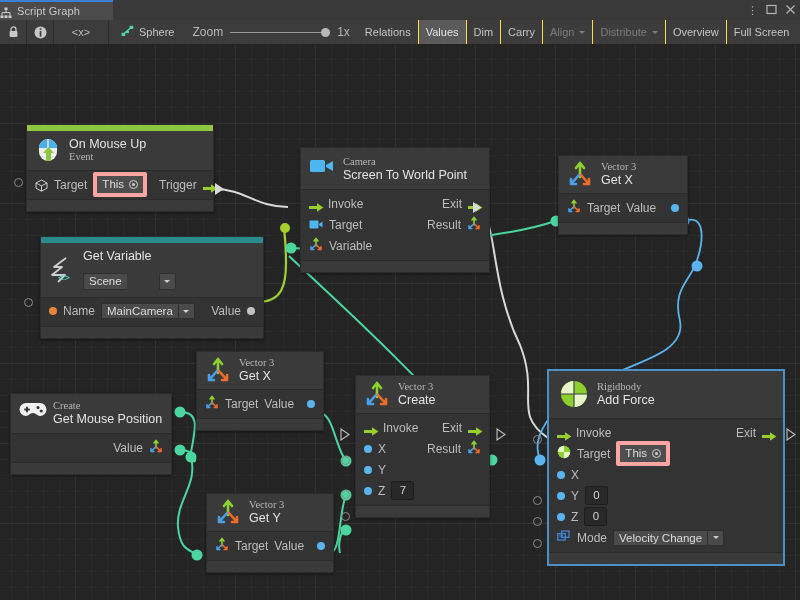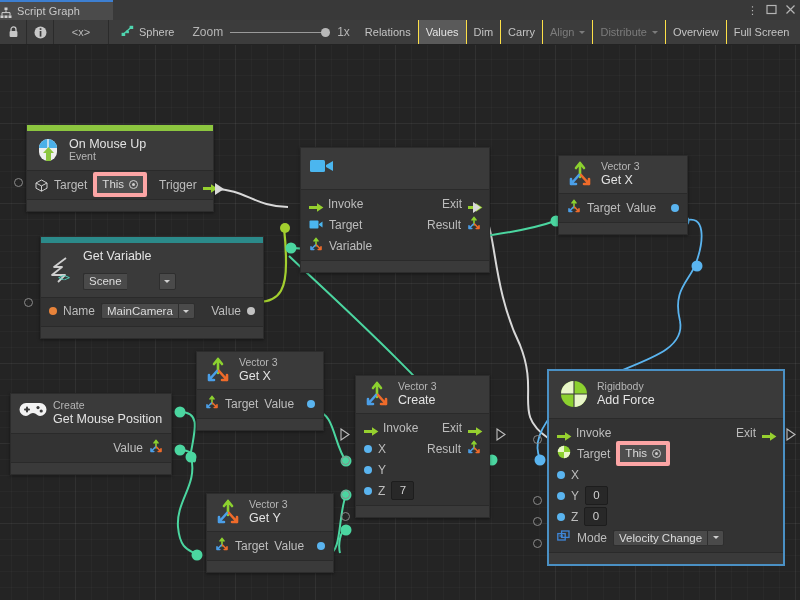--- a/index.html
+++ b/index.html
@@ -46,21 +46,21 @@
   .edges{position:absolute;left:0;top:0;width:800px;height:555px;pointer-events:none;}
 
   
   .node{position:absolute;background:#3a3a3a;border:1px solid #2c2c2c;
         box-shadow:0 1px 3px rgba(0,0,0,.45);box-sizing:border-box;}
   .node.sel{border:1px solid #4a90c4;box-shadow:0 0 0 1px #4a90c4;}
   .accent{height:6px;width:100%;}
   .nhead{display:flex;align-items:center;gap:8px;padding:6px 8px 7px 8px;background:#3a3a3a;}
   .nhead .nicon{width:26px;height:26px;flex:none;position:relative;}
   .ntitles{display:flex;flex-direction:column;justify-content:center;line-height:1.12;}
-  .nsub{color:#b6b6b6;font-size:10.5px;}
+  .nsub{color:#b6b6b6;font-size:10.5px;font-family:Liberation Serif, serif;}
   .nname{color:#e3e3e3;font-size:12.5px;}
   .nbody{background:#333333;border-top:1px solid #2a2a2a;padding:3px 0 4px 0;}
   .nfoot{background:#3a3a3a;border-top:1px solid #2a2a2a;height:11px;}
   .prow{display:flex;align-items:center;height:21px;padding:0 8px;gap:6px;}
   .prow .sp{flex:1 1 auto;}
   .plabel{color:#bdbdbd;font-size:12px;white-space:nowrap;}
 
   
   .dot{width:8px;height:8px;border-radius:50%;flex:none;}
   .dot.blue{background:#5ab4ef;}
@@ -310,20 +310,24 @@
     <span class="hport" style="left:24px;top:253px;"></span>
 
     <div class="node" style="left:300px;top:102px;width:190px;">
       <div class="nhead" style="padding-top:8px;">
         <span class="nicon">
           <svg width="26" height="20" viewBox="0 0 26 20">
             <rect x="1" y="4" width="15" height="12" rx="1.5" fill="#4bb6ef"></rect>
             <path d="M17 9 L24 5 V15 L17 11 z" fill="#4bb6ef"></path>
           </svg>
         </span>
+        <span class="ntitles">
+          <span class="nsub">Camera</span>
+          <span class="nname">Screen To World Point</span>
+        </span>
       </div>
       <div class="nbody">
         <div class="prow">
           <span class="arrow-g">
             <svg width="15" height="11" viewBox="0 0 15 11">
                 <path d="M0 4 h8 V1.2 L14.4 5.5 L8 9.8 V7 H0 z" fill="#96d02f"></path>
               </svg>
           </span>
           <span class="plabel">Invoke</span>
           <span class="sp"></span>

